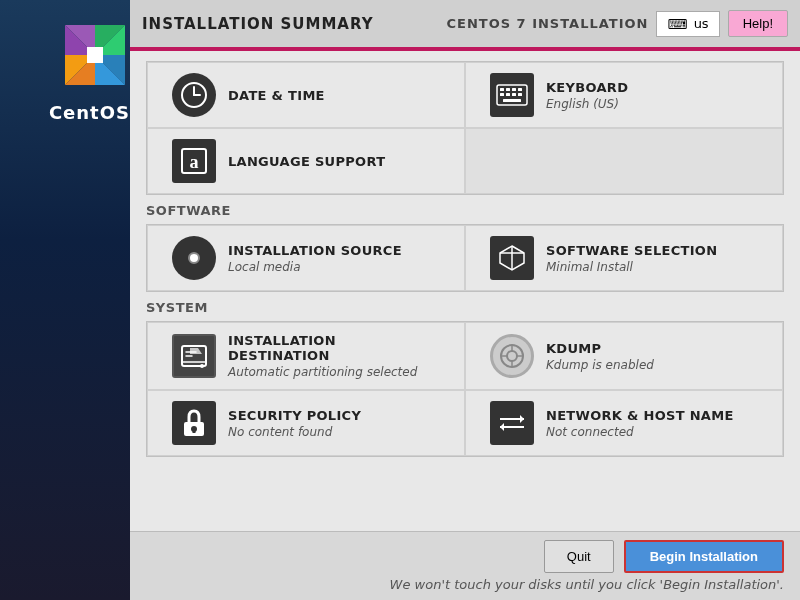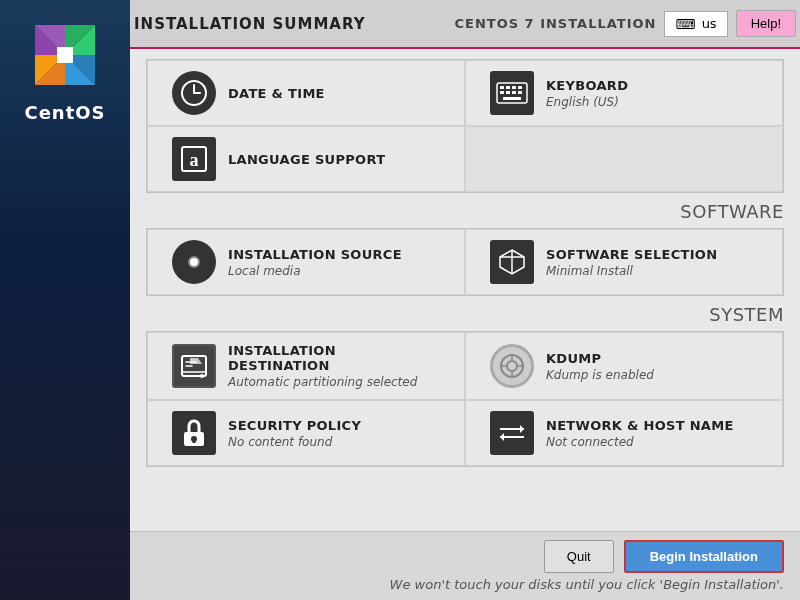--- a/index.html
+++ b/index.html
@@ -12,21 +12,21 @@
       display: flex;
     }
 
     
     .sidebar {
       width: 130px;
       min-width: 130px;
       background: linear-gradient(180deg, #1a3a5c 0%, #0d2040 40%, #1a1a2e 100%);
       display: flex;
       flex-direction: column;
-      align-items: center;
+      align-items: flex-end;
       padding-top: 20px;
     }
     .sidebar-logo {
       width: 70px;
       height: 70px;
       margin-bottom: 12px;
     }
     .sidebar-title {
       color: white;
       font-size: 18px;
@@ -38,25 +38,25 @@
     .main {
       flex: 1;
       display: flex;
       flex-direction: column;
       background: #e8e8e8;
     }
 
     
     .header {
       background: #d0d0d0;
-      padding: 10px 4px;
+      padding: 10px 12px;
       display: flex;
       justify-content: space-between;
       align-items: center;
-      border-bottom: 2px solid #be185d;
+      border-bottom: 4px solid #be185d;
     }
     .header-title {
       font-size: 15px;
       font-weight: bold;
       color: #222;
       letter-spacing: 1px;
     }
     .header-right {
       display: flex;
       align-items: center;
@@ -85,26 +85,25 @@
 
     
     .content {
       flex: 1;
       padding: 10px 16px;
       overflow-y: auto;
     }
 
     
     .section-label {
-      font-size: 18px;
+      font-size: 13px;
       color: #555;
-      font-weight: normal;
+      font-weight: bold;
       margin: 8px 0 6px 0;
       letter-spacing: 0.5px;
-      text-align: right;
     }
 
     
     .items-grid {
       display: grid;
       grid-template-columns: 1fr 1fr;
       gap: 0;
       background: #d8d8d8;
       border: 1px solid #c0c0c0;
     }

